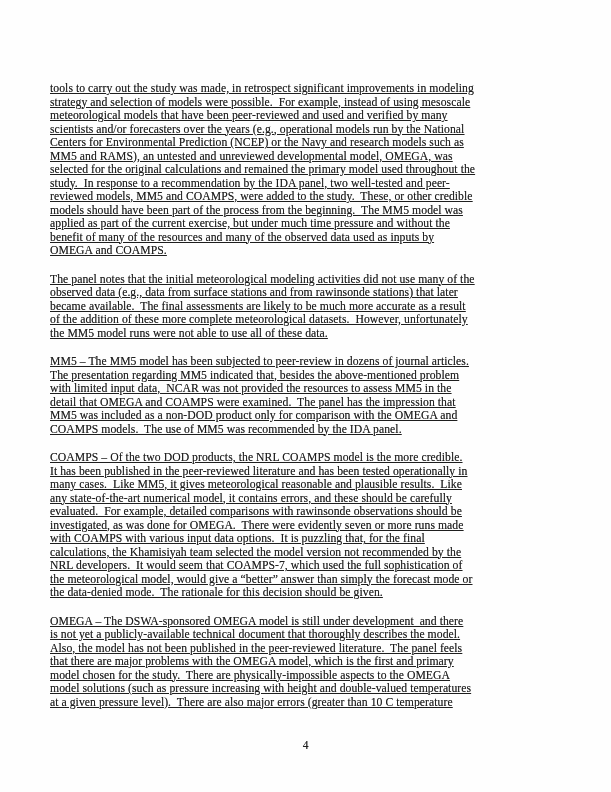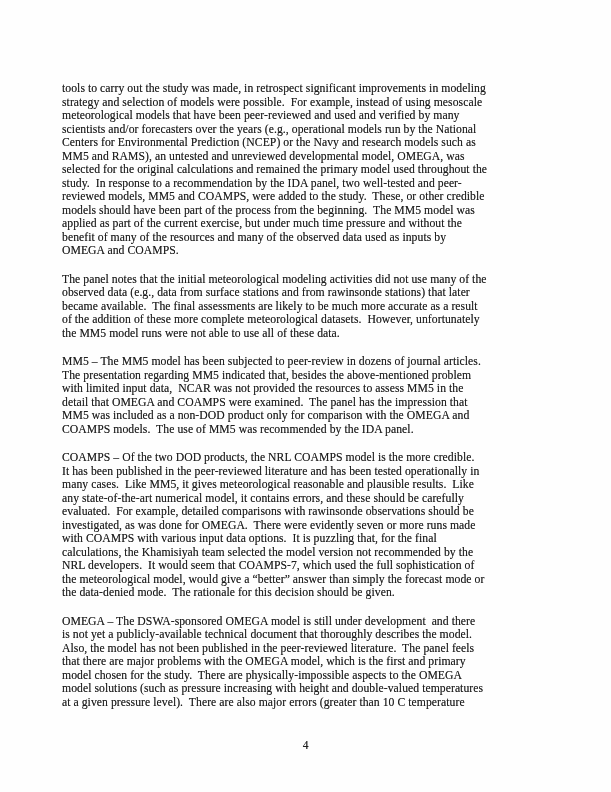--- a/index.html
+++ b/index.html
@@ -15,23 +15,24 @@
     font-family: "Liberation Serif", serif;
   }
   .page {
     position: absolute;
     inset: 0;
     background: #fefefe;
     color: #1e1e1e;
   }
   .text-block {
     position: absolute;
-    left: 62px;
+    left: 50px;
     top: 82px;
     width: 506px;
+    text-decoration: underline;
   }
   .para {
     margin: 0 0 15px 0;
     font-size: 11.7px;
     line-height: 13.5px;
     white-space: pre;          
     letter-spacing: 0.05px;
     text-shadow: 0 0 0.35px rgba(30,30,30,0.55); 
   }
   .page-number {

